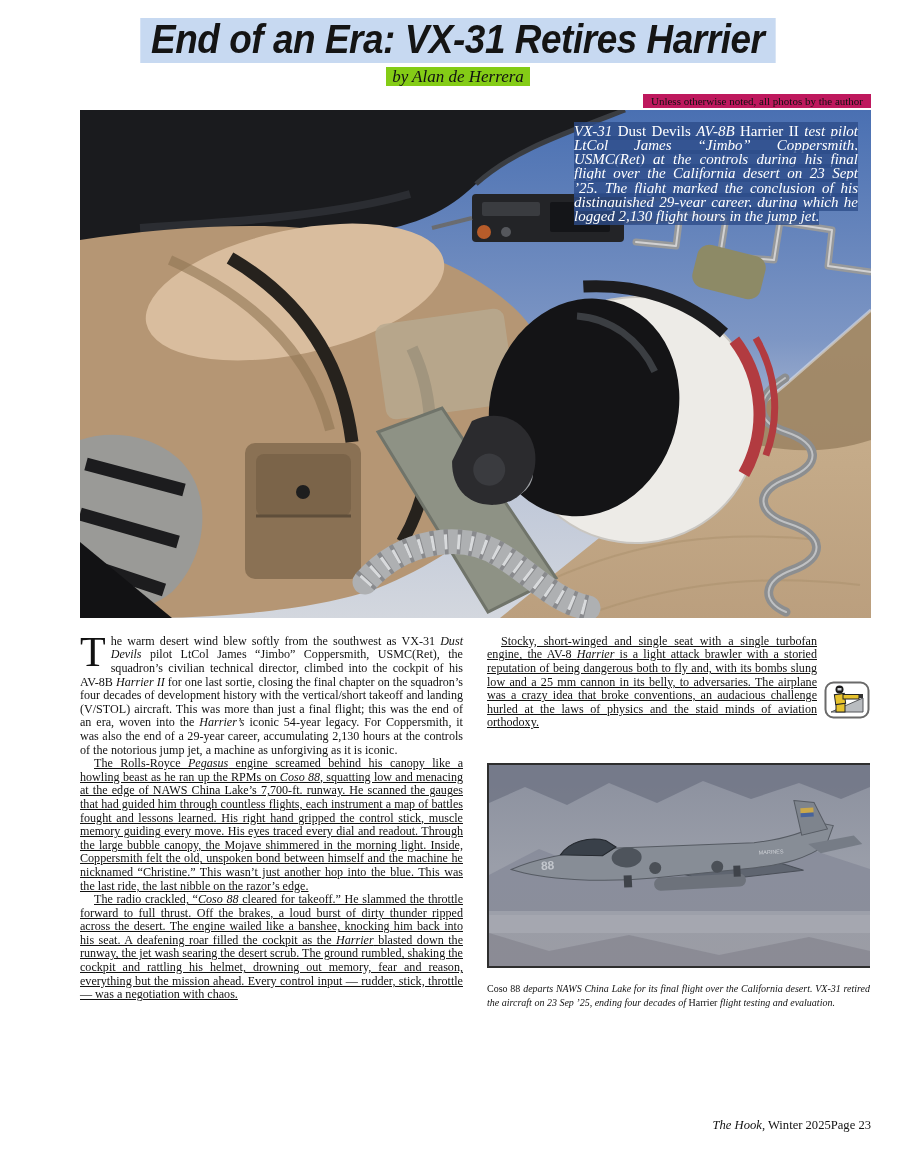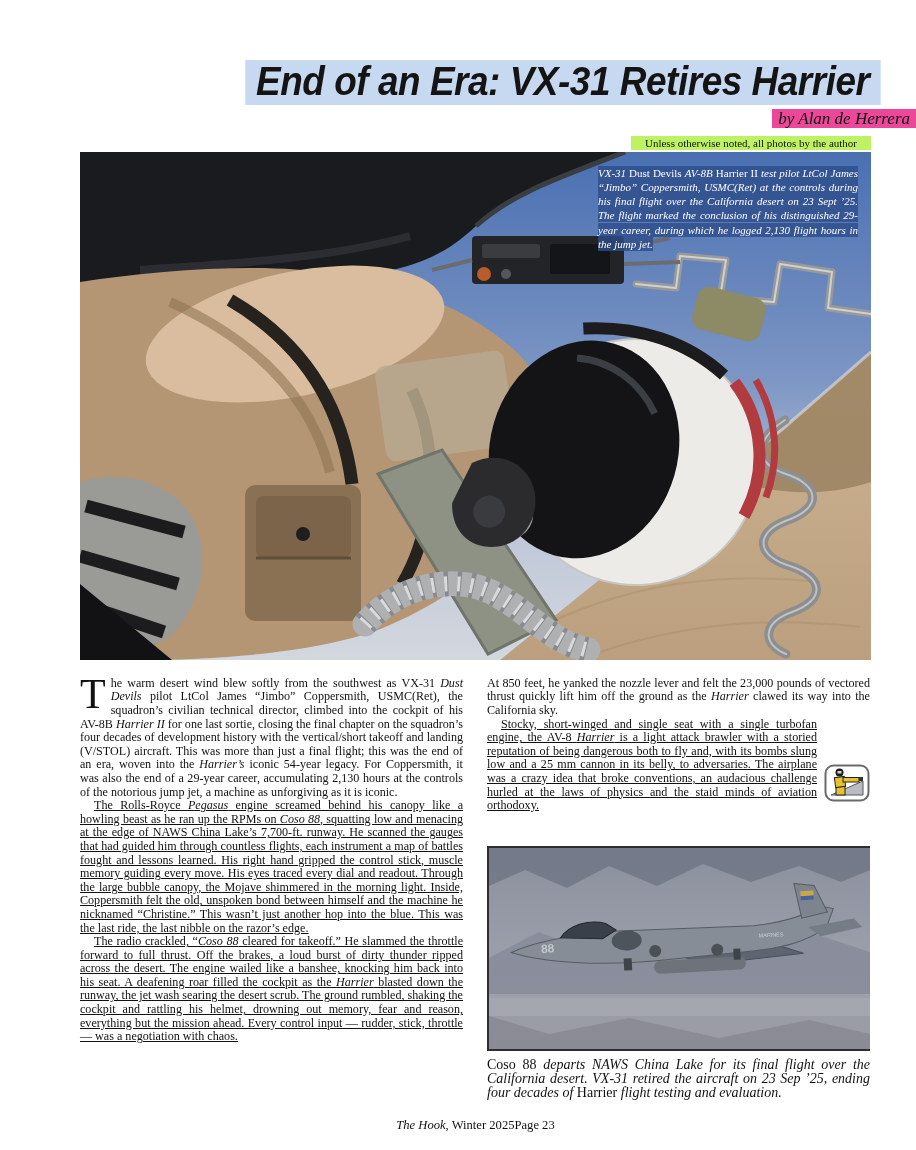--- a/index.html
+++ b/index.html
@@ -1,59 +1,59 @@
 <!DOCTYPE html>
 <html><head>
 <meta charset="utf-8">
 <style>
   html,body{margin:0;padding:0;background:#fff;}
   body{width:916px;height:1150px;position:relative;font-family:"Liberation Serif",serif;color:#111;overflow:hidden;}
   .seg-i{font-style:italic;}
 
   
-  .header{text-align:right;padding-top:60px;}
+  .header{text-align:center;padding-top:18px;}
   .title-line{display:inline-block;background:#c7d9f1;color:#141414;
     font-family:"Liberation Sans",sans-serif;font-weight:bold;font-style:italic;
     font-size:41px;line-height:1.02;letter-spacing:-.5px;padding:1px 12px 2px;
     transform:scaleX(.9);transform-origin:center;white-space:nowrap;}
   .title-row{line-height:0;margin-bottom:2px;}
   .byline-wrap{margin-top:4px;line-height:1;}
-  .byline{display:inline-block;background:#ec4899;font-style:italic;font-size:17px;
+  .byline{display:inline-block;background:#84cc16;font-style:italic;font-size:17px;
     font-family:"Liberation Serif",serif;padding:1px 6px;}
   .credit-note{width:791px;margin:6px 0 2px 80px;text-align:right;line-height:1;}
-  .credit-note span{background:#bef264;font-size:11px;padding:1px 14px;}
+  .credit-note span{background:#be185d;font-size:11px;padding:1px 8px;}
 
   .content{width:791px;margin-left:80px;}
 
   
   .hero{position:relative;width:791px;height:508px;background:#6b86b4;}
   .hero svg{display:block;width:791px;height:508px;}
-  .hero-caption{position:absolute;top:14px;right:13px;width:260px;
-    font-family:"Liberation Serif",serif;font-size:11px;line-height:14.2px;
+  .hero-caption{position:absolute;top:14px;right:13px;width:284px;
+    font-family:"Liberation Serif",serif;font-size:15px;line-height:14.2px;
     color:#fff;text-align:justify;}
   .hero-caption span{background:rgba(45,76,137,.8);
     -webkit-box-decoration-break:clone;box-decoration-break:clone;padding:1px 0;}
 
   
   .cols{display:flex;gap:24px;margin-top:17px;}
   .col{width:383px;font-size:12.1px;line-height:13.6px;text-align:justify;}
   .col p{margin:0;}
   .col p.ind{text-indent:14px;text-decoration:underline;}
   .dropcap{float:left;font-size:42px;line-height:33px;padding:1px 5px 0 0;}
 
   .hook-icon{float:right;width:46px;height:38px;margin:46px 0 0 7px;}
   .hook-icon svg{display:block;width:46px;height:38px;}
 
   
   .figure2{margin-top:33px;border:2px solid #2e2e2e;background:#979ba6;}
   .figure2 svg{display:block;width:381px;height:201px;}
-  .fig2-caption{margin-top:7px;font-size:14px;line-height:14.3px;text-align:justify;}
+  .fig2-caption{margin-top:14px;font-size:10px;line-height:14.3px;text-align:justify;}
 
   .footer{position:absolute;left:80px;top:1118px;width:791px;display:flex;
-    justify-content:center;font-size:12.6px;font-family:Liberation Serif, serif;}
+    justify-content:flex-end;font-size:12.6px;font-family:Liberation Serif, serif;}
 </style>
 </head>
 <body>
 
 <div class="page">
 
   <div class="header">
     <div class="title-row"><span class="title-line">End of an Era: VX-31 Retires Harrier</span></div>
     <div class="byline-wrap"><span class="byline">by Alan de Herrera</span></div>
   </div>
@@ -151,21 +151,20 @@
       <div class="hero-caption"><span class="seg-i">VX-31</span><span> Dust Devils </span><span class="seg-i">AV-8B</span><span> Harrier II </span><span class="seg-i">test pilot LtCol James “Jimbo” Coppersmith, USMC(Ret) at the controls during his final flight over the California desert on 23 Sept ’25. The flight marked the conclusion of his distinguished 29-year career, during which he logged 2,130 flight hours in the jump jet.</span></div>
     </div>
 
     <div class="cols">
       <div class="col">
         <p><span class="dropcap">T</span><span><span>he warm desert wind blew softly from the southwest as VX-31 </span><span class="seg-i">Dust Devils</span><span> pilot LtCol James “Jimbo” Coppersmith, USMC(Ret), the squadron’s civilian technical director, climbed into the cockpit of his AV-8B </span><span class="seg-i">Harrier II</span><span> for one last sortie, closing the final chapter on the squadron’s four decades of development history with the vertical/short takeoff and landing (V/STOL) aircraft. This was more than just a final flight; this was the end of an era, woven into the </span><span class="seg-i">Harrier’s</span><span> iconic 54-year legacy. For Coppersmith, it was also the end of a 29-year career, accumulating 2,130 hours at the controls of the notorious jump jet, a machine as unforgiving as it is iconic.</span></span></p>
         <p class="ind"><span>The Rolls-Royce </span><span class="seg-i">Pegasus</span><span> engine screamed behind his canopy like a howling beast as he ran up the RPMs on </span><span class="seg-i">Coso 88</span><span>, squatting low and menacing at the edge of NAWS China Lake’s 7,700-ft. runway. He scanned the gauges that had guided him through countless flights, each instrument a map of battles fought and lessons learned. His right hand gripped the control stick, muscle memory guiding every move. His eyes traced every dial and readout. Through the large bubble canopy, the Mojave shimmered in the morning light. Inside, Coppersmith felt the old, unspoken bond between himself and the machine he nicknamed “Christine.” This wasn’t just another hop into the blue. This was the last ride, the last nibble on the razor’s edge.</span></p>
         <p class="ind"><span>The radio crackled, “</span><span class="seg-i">Coso 88</span><span> cleared for takeoff.” He slammed the throttle forward to full thrust. Off the brakes, a loud burst of dirty thunder ripped across the desert. The engine wailed like a banshee, knocking him back into his seat. A deafening roar filled the cockpit as the </span><span class="seg-i">Harrier</span><span> blasted down the runway, the jet wash searing the desert scrub. The ground rumbled, shaking the cockpit and rattling his helmet, drowning out memory, fear and reason, everything but the mission ahead. Every control input — rudder, stick, throttle — was a negotiation with chaos.</span></p>
       </div>
       <div class="col">
-        <p><span>At 850 feet, he yanked the nozzle lever and felt the 23,000 pounds of vectored thrust quickly lift him off the ground as the </span><span class="seg-i">Harrier</span><span> clawed its way into the California sky.</span></p>
         <p class="ind">
           <span class="hook-icon">
               <svg viewBox="0 0 46 38">
             <rect x="1.5" y="1.5" width="43" height="35" rx="8" fill="#ffffff" stroke="#6a6a6a" stroke-width="2"></rect>
             <polygon points="7,31 39,31 39,17" fill="#b9bcc0" stroke="#55575a" stroke-width="1"></polygon>
             <rect x="12" y="22" width="9" height="9" fill="#e6c22e" stroke="#222" stroke-width="1"></rect>
             <rect x="11" y="13" width="10" height="10" fill="#e6c22e" stroke="#222" stroke-width="1" transform="rotate(-8 16 18)"></rect>
             <rect x="19" y="13.5" width="16" height="4.5" fill="#e6c22e" stroke="#222" stroke-width="1"></rect>
             <rect x="35" y="13" width="4" height="4" fill="#333"></rect>
             <circle cx="15.5" cy="8.5" r="4" fill="#1a1a1a"></circle>

